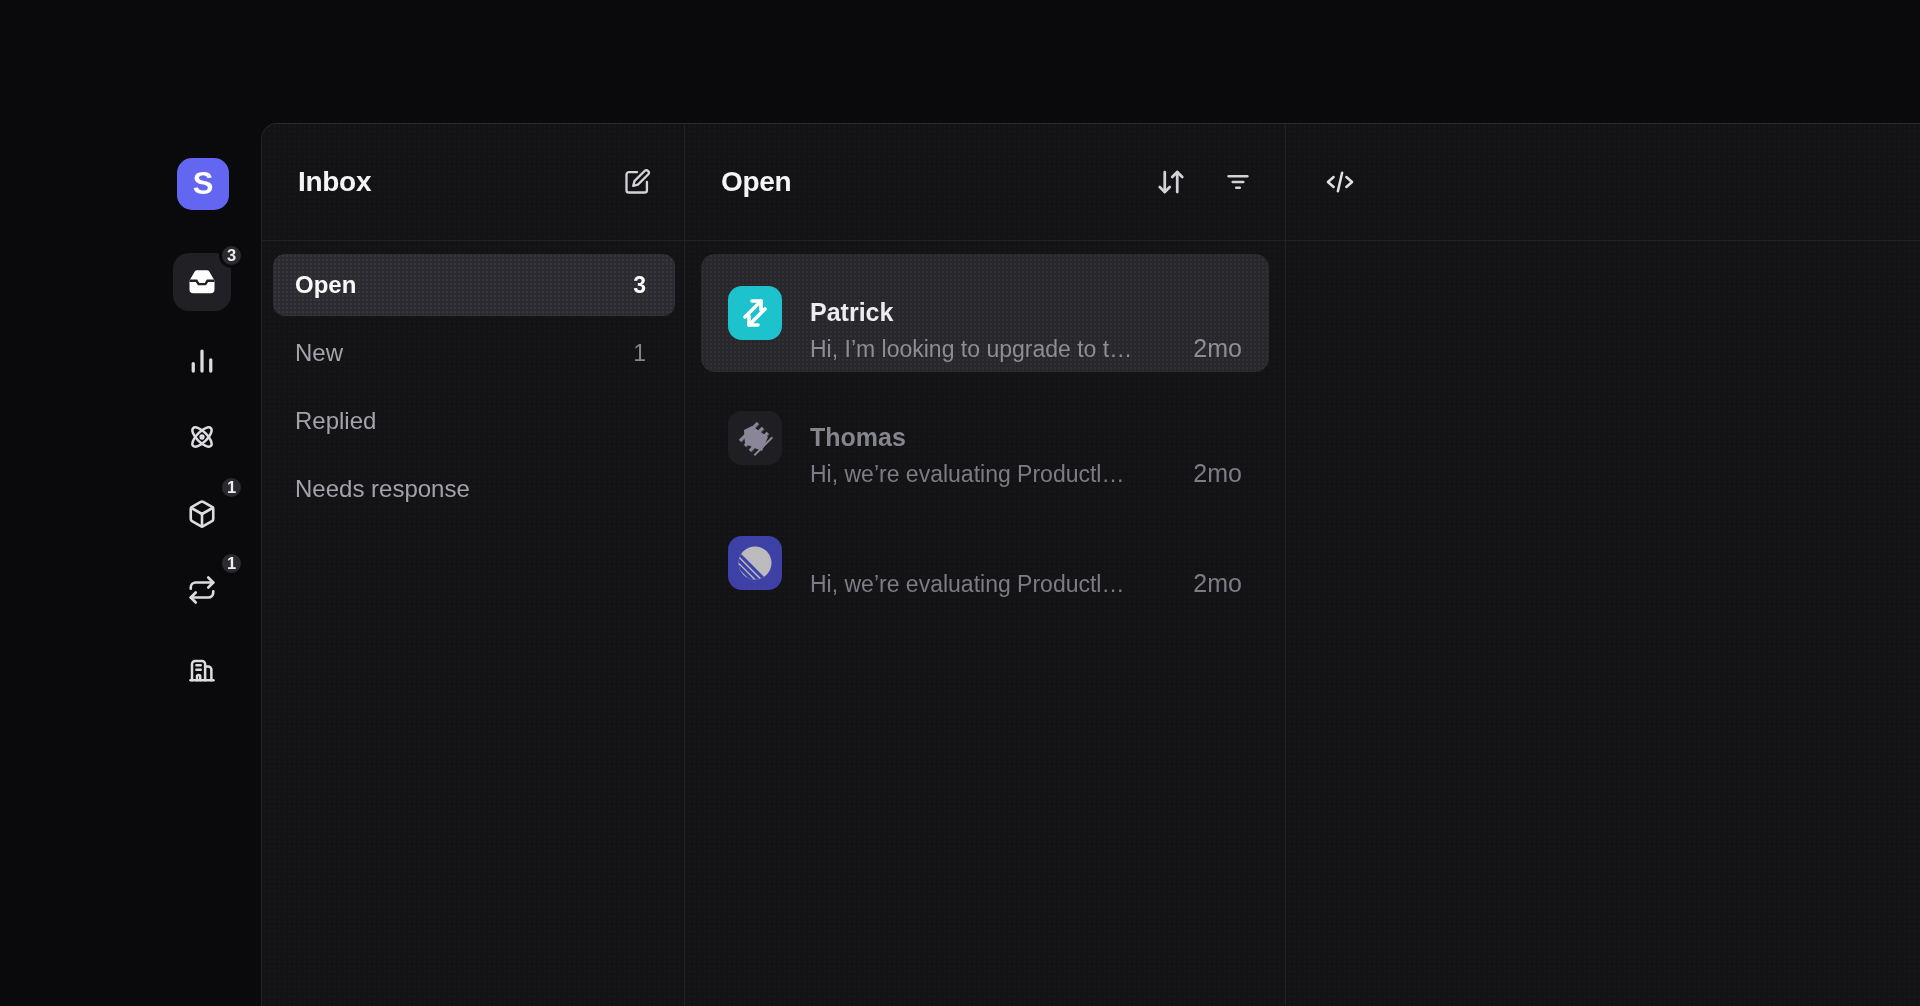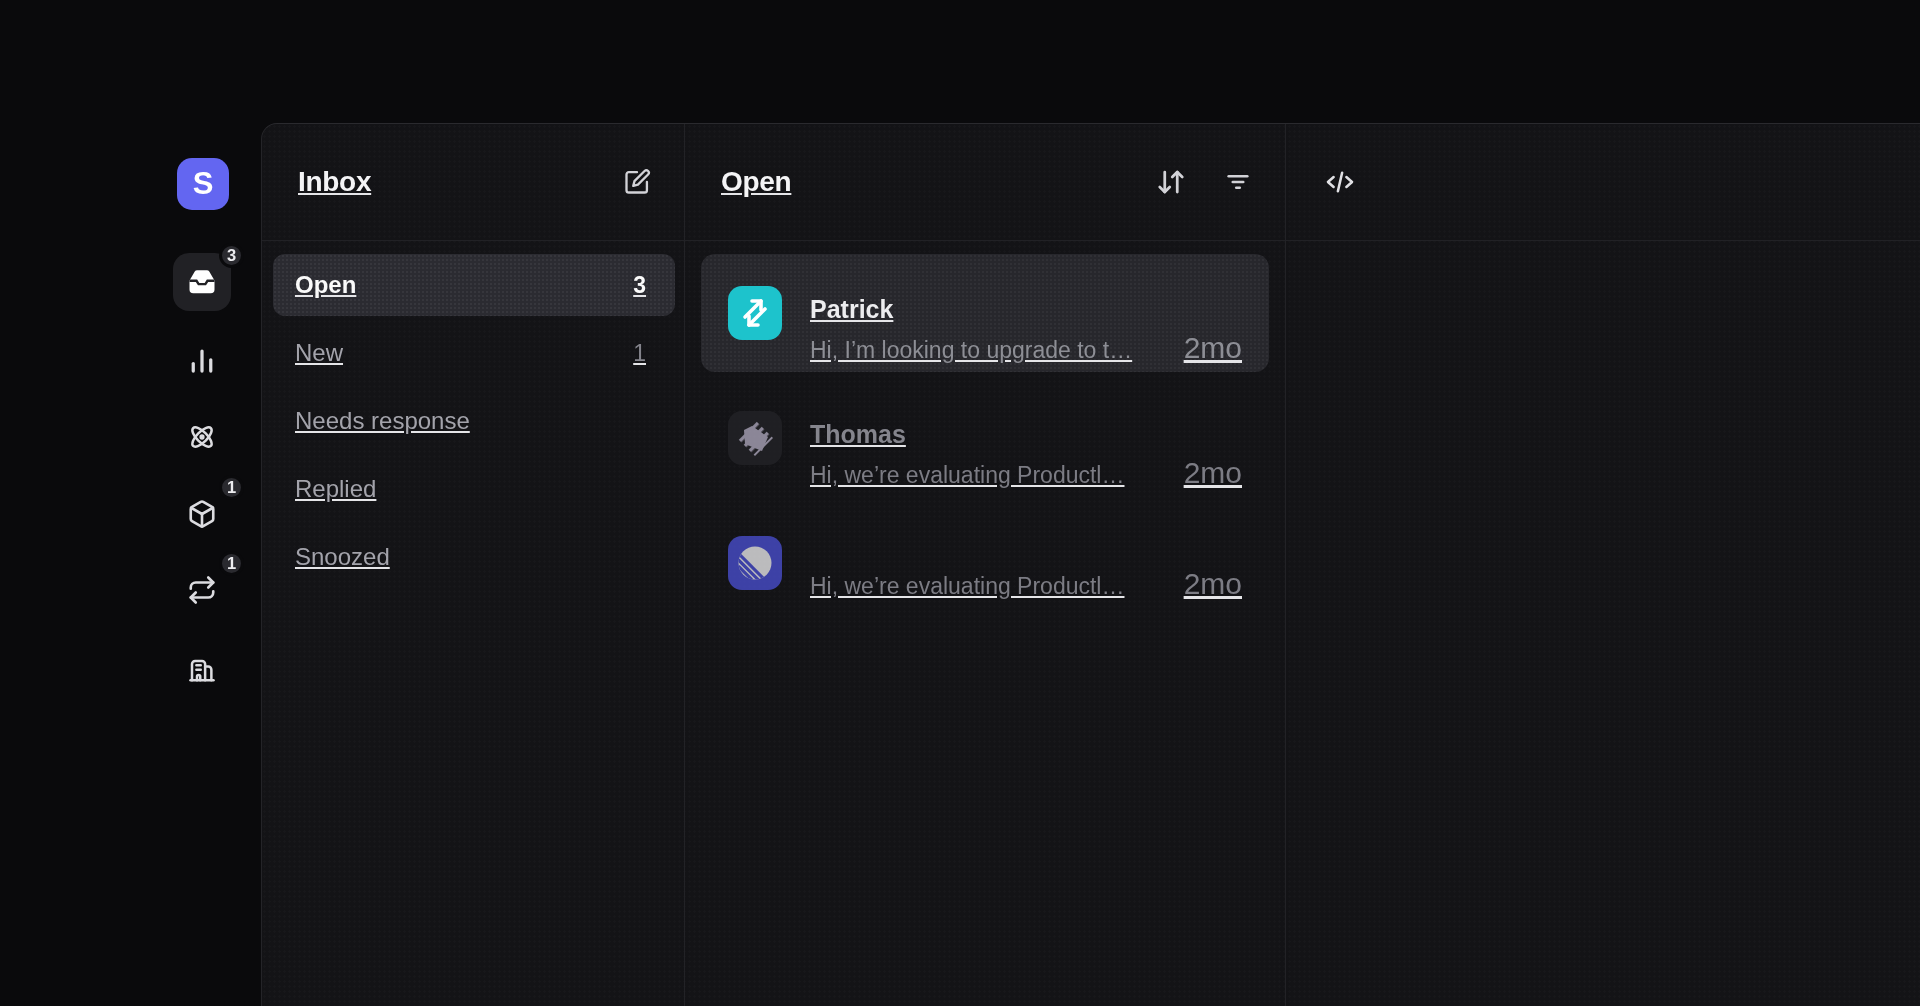--- a/index.html
+++ b/index.html
@@ -34,21 +34,21 @@
   }
 
   
   .window {
     position:absolute; left:261px; top:123px; right:0; bottom:0;
     background-color:#131316;
     background-image:radial-gradient(rgba(255,255,255,0.016) 1px, transparent 1.3px);
     background-size:5px 5px;
     border-top-left-radius:16px;
     border-top:1px solid #2a2a2e; border-left:1px solid #242428;
-    display:flex; overflow:hidden;text-decoration:underline;
+    display:flex; overflow:hidden;
   }
   .col { height:100%; }
   .col-folders { width:423px; border-right:1px solid #222226; }
   .col-list    { width:601px; border-right:1px solid #222226; }
   .col-detail  { flex:1; }
 
   .panel-header {
     height:117px; display:flex; align-items:center;
     padding:0 33px 0 36px; border-bottom:1px solid #212125;
   }
@@ -86,21 +86,21 @@
   }
   .avatar {
     width:54px; height:54px; border-radius:14px; flex:none;
     display:flex; align-items:center; justify-content:center; margin-right:28px;
     overflow:hidden;
   }
   .conv-main { flex:1; min-width:0;margin-top:34px; }
   .conv-name { font-size:25px; font-weight:600; color:#ededef; }
   .conv-sub { display:flex; align-items:baseline; gap:24px; margin-top:7px; }
   .conv-preview { flex:1; font-size:23px; color:#8d8e95; white-space:nowrap; overflow:hidden; }
-  .conv-time { font-size:30px; color:#8d8e95; flex:none; }
+  .conv-time { font-size:25px; color:#8d8e95; flex:none; }
   .conv-row.read .conv-name { color:#85858d; }
   .conv-row.read .conv-preview, .conv-row.read .conv-time { color:#7c7c84; }
   .conv-row.read .avatar { opacity:0.75; }
 
   .detail-body { height:calc(100% - 117px); }
 </style>
 </head>
 <body>
 
 <div class="logo">
@@ -177,29 +177,25 @@
     <div class="folder-list">
       <div class="folder-row selected">
         <span class="folder-label">Open</span>
         <span class="folder-count">3</span>
       </div>
       <div class="folder-row">
         <span class="folder-label">New</span>
         <span class="folder-count">1</span>
       </div>
       <div class="folder-row">
-        <span class="folder-label">Needs response</span>
-        <span class="folder-count"></span>
-      </div>
-      <div class="folder-row">
         <span class="folder-label">Replied</span>
         <span class="folder-count"></span>
       </div>
       <div class="folder-row">
-        <span class="folder-label">Snoozed</span>
+        <span class="folder-label">Needs response</span>
         <span class="folder-count"></span>
       </div>
     </div>
   </div>
 
   <div class="col col-list">
     <div class="panel-header">
       <span class="panel-title">Open</span>
       <div class="header-actions">
         <button class="icon-btn">

